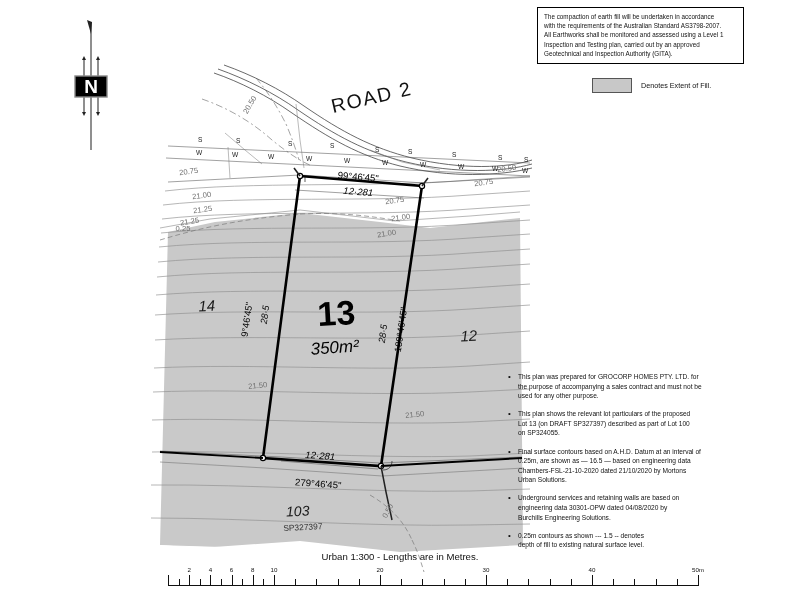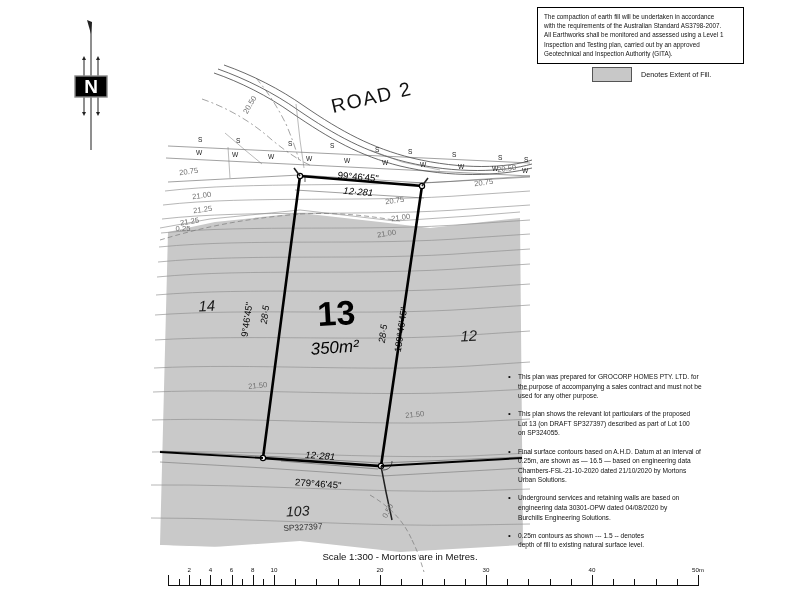--- a/index.html
+++ b/index.html
@@ -36,21 +36,21 @@
   .notes-box p {
     margin: 0;
     font-size: 6.3px;
     line-height: 9.2px;
     letter-spacing: 0.02px;
     color: #111;
   }
   .legend-row {
     position: absolute;
     left: 592px;
-    top: 67px;
+    top: 78px;
     display: flex;
     align-items: center;
     gap: 9px;
   }
   .legend-swatch {
     width: 38px;
     height: 13px;
     background: #c8c8c8;
     border: 1px solid #555;
   }
@@ -357,21 +357,21 @@
     </div>
     <div class="note-item">
       <div class="note-bullet">•</div>
       <div class="note-text">
         <div>0.25m contours as shown --- 1.5 -- denotes</div>
         <div>depth of fill to existing natural surface level.</div>
       </div>
     </div>
   </div>
 
-<div class="scale-caption">Scale  1:300 - Mortons are in Metres.</div>
+<div class="scale-caption">Urban  1:300 - Lengths are in Metres.</div>
 <div class="scalebar-wrap" id="scalebar">
   <div class="sb-axis"></div>
 <div class="sb-tick" style="left: 0px; top: 9px; height: 11px;"></div>
     <div class="sb-tick" style="left: 10.6px; top: 13px; height: 7px;"></div>
     <div class="sb-tick" style="left: 21.2px; top: 9px; height: 11px;"></div>
     <div class="sb-tick" style="left: 31.8px; top: 13px; height: 7px;"></div>
     <div class="sb-tick" style="left: 42.4px; top: 9px; height: 11px;"></div>
     <div class="sb-tick" style="left: 53px; top: 13px; height: 7px;"></div>
     <div class="sb-tick" style="left: 63.6px; top: 9px; height: 11px;"></div>
     <div class="sb-tick" style="left: 74.2px; top: 13px; height: 7px;"></div>

